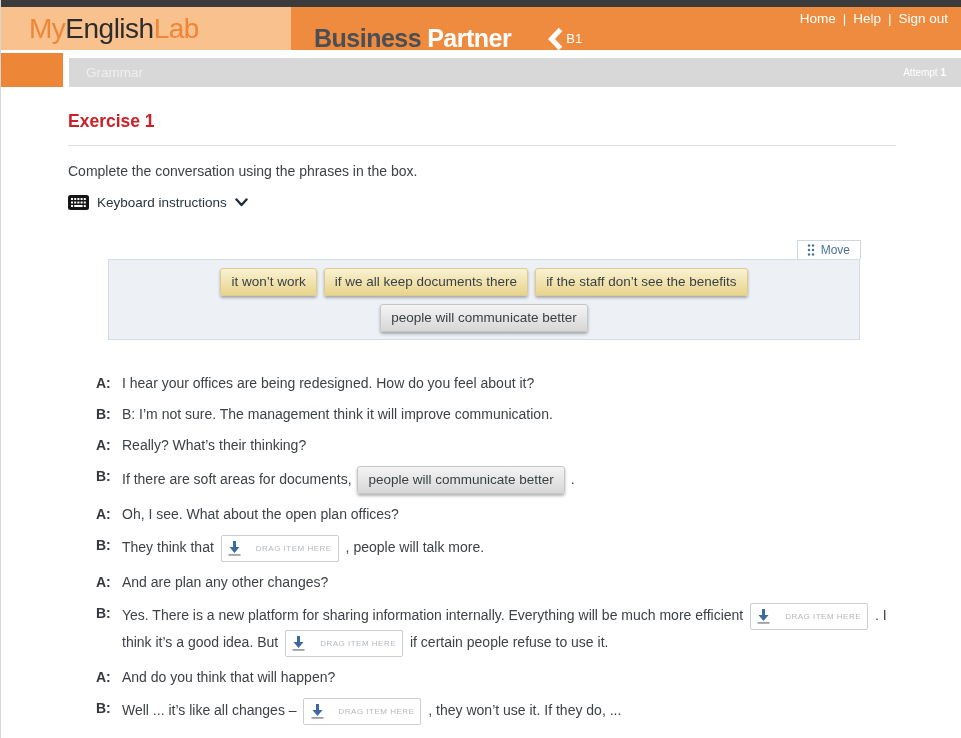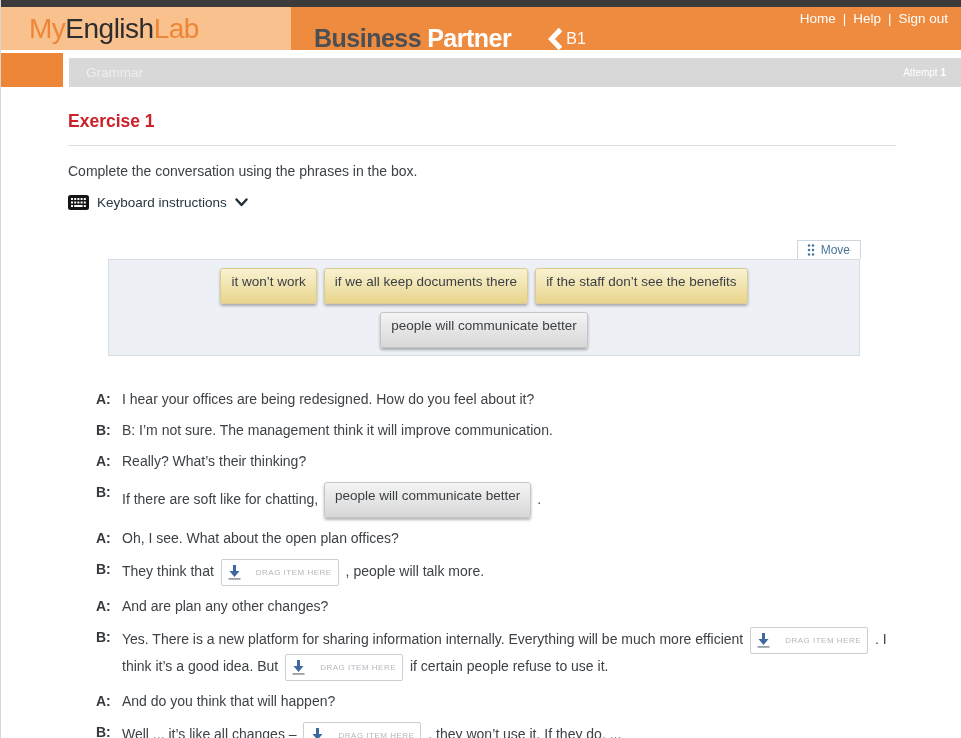--- a/index.html
+++ b/index.html
@@ -15,21 +15,21 @@
   .logo .lg-orange { color:#ee8637; }
   .logo .lg-dark { color:#2d2d2d; }
   .header-right { flex:1; background:#ef8b3e; position:relative; }
   .top-links { position:absolute; top:4px; right:13px; font-size:13.5px; color:#fff; }
   .top-links a { color:#fff; text-decoration:none; cursor:pointer; }
   .top-links .sep { padding:0 7px; color:#fff; }
   .brand-row { position:absolute; left:23px; top:17px; display:flex; align-items:center; }
   .brand-1 { font-size:25px; font-weight:bold; color:#4a4f55; letter-spacing:-0.5px; }
   .brand-2 { font-size:25px; font-weight:bold; color:#fff; margin-left:6px; letter-spacing:-0.5px; }
   .level-group { display:flex; align-items:center; margin-left:36px; gap:2px; }
-  .level-label { color:#fff; font-size:16px; }
+  .level-label { color:#fff; font-size:13px; }
 
   .nav-row { display:flex; margin-top:3px; }
   .orange-block { width:62px; height:34px; background:#ee8637; }
   .nav-bar { flex:1; height:29px; margin-left:6px; margin-top:5px; background:#d8d8d8;
              display:flex; align-items:center; justify-content:space-between; padding:0 15px 0 17px; }
   .nav-section { font-size:13.5px; color:#efefef; }
   .attempt { font-size:10px; color:#fff; }
   .attempt b { font-weight:bold; }
 
   .content { padding:0 65px 0 67px; }
@@ -39,21 +39,21 @@
   .kb-row { margin-top:16px; display:flex; align-items:center; gap:8px; cursor:pointer; width:fit-content; }
   .kb-label { font-size:13.5px; color:#27353e; }
 
   .box-wrap { position:relative; margin:49px 0 0 40px; width:752px; }
   .move-tab { position:absolute; top:-19px; right:-1px; height:19px; background:#fff;
               border:1px solid #ccd7df; border-bottom:none; display:flex; align-items:center;
               gap:6px; padding:0 10px 0 9px; font-size:12px; color:#4a7497; cursor:move; }
   .word-box { background:#edf1f5; border:1px solid #d4dde4; padding:8px 20px 7px;
               display:flex; flex-wrap:wrap; justify-content:center; gap:8px 7px; min-height:77px; }
 
-  .chip { display:inline-block; padding:3px 10px 12px; font-size:13.5px; color:#3a3f44;
+  .chip { display:inline-block; padding:3px 10px 4px; font-size:13.5px; color:#3a3f44;
           border-radius:3px; box-shadow:0 2px 3px rgba(0,0,0,.3); line-height:19px; cursor:grab; white-space:nowrap;text-align:center; }
   .chip.yellow { background:linear-gradient(#f9f2d2,#e8d48c); border:1px solid #dccc92; }
   .chip.gray { background:linear-gradient(#f4f4f4,#d7d7d7); border:1px solid #c6c6c6; }
   .chip.inline { vertical-align:middle; margin:0 2px; }
 
   .conversation { margin:33px 0 0 28px; }
   .line { display:flex; margin-bottom:10px; font-size:14px; color:#3d4247; line-height:21px; }
   .speaker { font-weight:bold; width:26px; flex-shrink:0; color:#34383c; }
   .line-text { flex:1; max-width:775px; }
 
@@ -156,21 +156,21 @@
         <div class="line">
           <span class="speaker">B:</span>
           <span class="line-text"><span class="seg">B: I’m not sure. The management think it will improve communication.</span></span>
         </div>
         <div class="line">
           <span class="speaker">A:</span>
           <span class="line-text"><span class="seg">Really? What’s their thinking?</span></span>
         </div>
         <div class="line">
           <span class="speaker">B:</span>
-          <span class="line-text"><span class="seg">If there are soft like for chatting,</span> <span class="chip gray inline">people will communicate better</span> <span class="seg">.</span></span>
+          <span class="line-text"><span class="seg">If there are soft areas for documents,</span> <span class="chip gray inline">people will communicate better</span> <span class="seg">.</span></span>
         </div>
         <div class="line">
           <span class="speaker">A:</span>
           <span class="line-text"><span class="seg">Oh, I see. What about the open plan offices?</span></span>
         </div>
         <div class="line">
           <span class="speaker">B:</span>
           <span class="line-text"><span class="seg">They think that</span> <span class="drop">
               <span class="drop-icon">
                 <svg width="13" height="15" viewBox="0 0 13 15">

